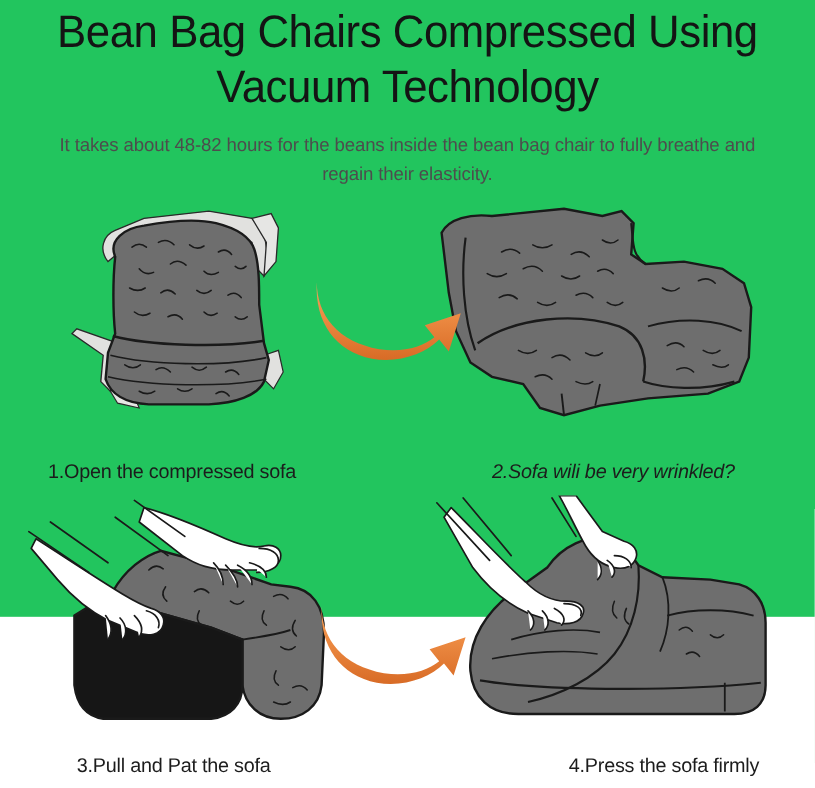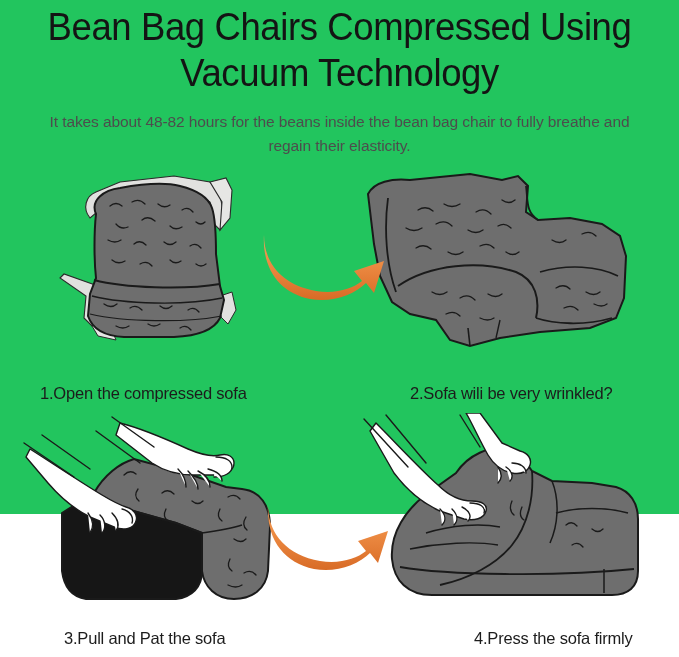--- a/index.html
+++ b/index.html
@@ -63,21 +63,21 @@
     left: 0;
     width: 679px;
     height: 489px;
   }
   .step {
     position: absolute;
     width: 339px;
     height: 244px;
   }
   .step-1 { left: 0;   top: 0; margin-left: 24px; }
-  .step-2 { left: 340px; top: 0; }
+  .step-2 { left: 340px; top: 0; font-style: italic; }
   .step-3 { left: 0;   top: 245px; margin-left: 16px; }
   .step-4 { left: 356px; top: 245px; }
 
   .art {
     position: absolute;
     left: 0;
     top: 0;
     width: 339px;
     height: 195px;
   }

